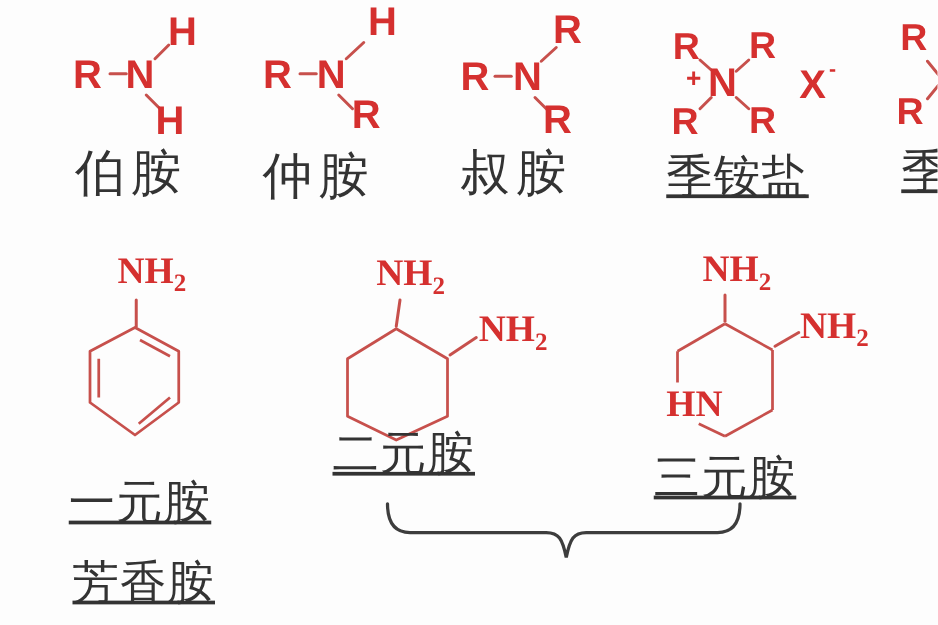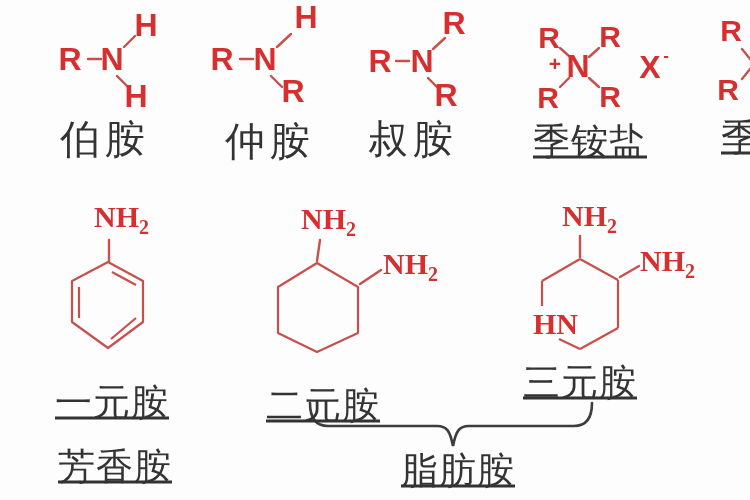--- a/index.html
+++ b/index.html
@@ -111,21 +111,21 @@
     <span class="atom" style="left:146px;top:25px">H</span>
     <span class="atom" style="left:136px;top:96px">H</span>
     <span class="cn cn-2" style="left:105px;top:139px">伯胺</span>
   </div>
 
   <div>
     <span class="atom" style="left:222px;top:59px">R</span>
     <span class="atom" style="left:265px;top:59px">N</span>
     <span class="atom" style="left:306px;top:17px">H</span>
     <span class="atom" style="left:293px;top:91px">R</span>
-    <span class="cn cn-2" style="left:270px;top:141px">仲胺</span>
+    <span class="cn cn-2" style="left:255px;top:141px">仲胺</span>
   </div>
 
   <div>
     <span class="atom" style="left:380px;top:61px">R</span>
     <span class="atom" style="left:422px;top:61px">N</span>
     <span class="atom" style="left:454px;top:23px">R</span>
     <span class="atom" style="left:446px;top:95px">R</span>
     <span class="cn cn-2" style="left:413px;top:139px">叔胺</span>
   </div>
 
@@ -149,25 +149,24 @@
 
   <div>
     <span class="nh2" style="left:94px;top:202px"><span>NH</span><span class="sub">2</span></span>
     <span class="cn cn-3" style="left:112px;top:402px">一元胺</span>
     <span class="cn cn-3" style="left:115px;top:466px">芳香胺</span>
   </div>
 
   <div>
     <span class="nh2" style="left:301px;top:204px"><span>NH</span><span class="sub">2</span></span>
     <span class="nh2" style="left:383px;top:249px"><span>NH</span><span class="sub">2</span></span>
-    <span class="cn cn-3" style="left:323px;top:405px">二元胺</span>
+    <span class="cn cn-3" style="left:323px;top:363px">二元胺</span>
   </div>
 
   <div>
     <span class="nh2" style="left:562px;top:201px"><span>NH</span><span class="sub">2</span></span>
     <span class="nh2" style="left:640px;top:246px"><span>NH</span><span class="sub">2</span></span>
     <span class="nh2" style="left:533px;top:309px"><span>HN</span></span>
     <span class="cn cn-3" style="left:580px;top:382px">三元胺</span>
   </div>
 
-  <span class="cn cn-3" style="left:458px;top:470px">脂肪胺</span>
 
 </div>
 
 </body></html>

